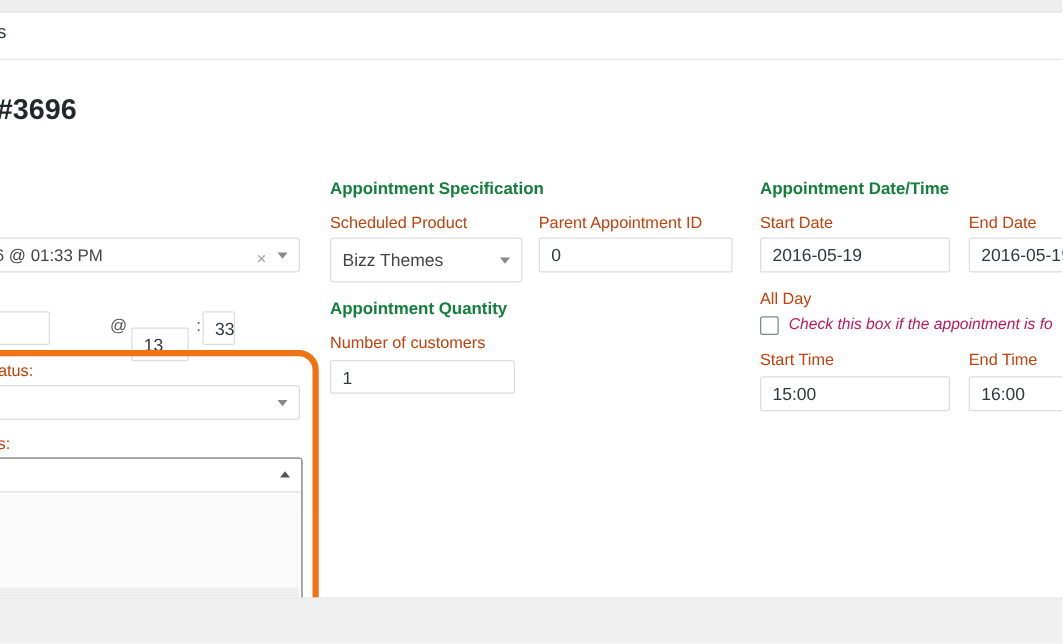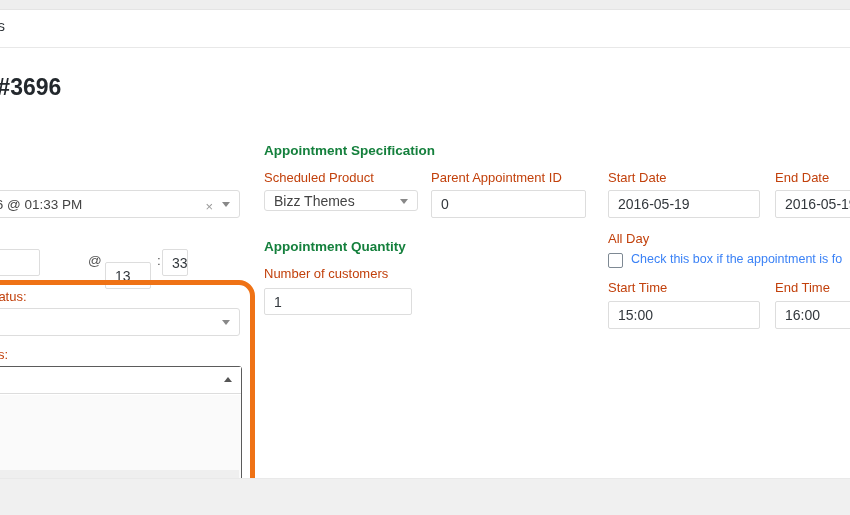--- a/index.html
+++ b/index.html
@@ -124,21 +124,21 @@
   .highlight {
     position: absolute; left: -130px; top: 280px;
     width: 385px; height: 232px;
     border: 5px solid #ef7215; border-radius: 16px;
     pointer-events: none;
   }
 
   
   .mid-head { left: 264px; top: 143px; }
   .lbl-sched { left: 264px; top: 170px; }
-  .sel-sched { left: 264px; top: 190px; width: 154px; height: 21px; }
+  .sel-sched { left: 264px; top: 190px; width: 154px; height: 36px; }
   .lbl-parent { left: 431px; top: 170px; }
   .txt-parent { left: 431px; top: 190px; width: 155px; height: 28px; }
 
   .mid-head2 { left: 264px; top: 239px; }
   .lbl-customers { left: 264px; top: 266px; }
   .txt-customers { left: 264px; top: 288px; width: 148px; height: 27px; }
 
   
   .right-head { left: 608px; top: 143px; }
   .lbl-startdate { left: 608px; top: 170px; }
@@ -147,21 +147,21 @@
   .txt-enddate  { left: 775px; top: 190px; width: 152px; height: 28px; }
 
   .lbl-allday { left: 608px; top: 231px; }
   .allday-box {
     position: absolute; left: 608px; top: 253px;
     width: 15px; height: 15px;
     border: 1px solid #7e8993; border-radius: 2px; background: #ffffff;
   }
   .allday-hint {
     position: absolute; left: 631px; top: 252px;
-    font-size: 12.5px; color: #3b82f6; white-space: nowrap; text-align: center;
+    font-size: 12.5px; color: #be185d; font-style: italic; white-space: nowrap; text-align: center;
   }
 
   .lbl-starttime { left: 608px; top: 280px; }
   .txt-starttime { left: 608px; top: 301px; width: 152px; height: 28px; }
   .lbl-endtime   { left: 775px; top: 280px; }
   .txt-endtime   { left: 775px; top: 301px; width: 152px; height: 28px; }
 
   
   .footer {
     position: absolute; left: 0; top: 478px; width: 850px; height: 37px;
@@ -220,20 +220,21 @@
     <span>Bizz Themes</span>
     <span class="caret"></span>
   </div>
   <div class="field-label lbl-parent">Parent Appointment ID</div>
   <div class="txt txt-parent">0</div>
 
   <div class="col-head mid-head2">Appointment Quantity</div>
   <div class="field-label lbl-customers">Number of customers</div>
   <div class="txt txt-customers">1</div>
 
+  <div class="col-head right-head">Appointment Date/Time</div>
   <div class="field-label lbl-startdate">Start Date</div>
   <div class="txt txt-startdate">2016-05-19</div>
   <div class="field-label lbl-enddate">End Date</div>
   <div class="txt txt-enddate">2016-05-19</div>
 
   <div class="field-label lbl-allday">All Day</div>
   <div class="allday-box"></div>
   <div class="allday-hint">Check this box if the appointment is fo</div>
 
   <div class="field-label lbl-starttime">Start Time</div>

